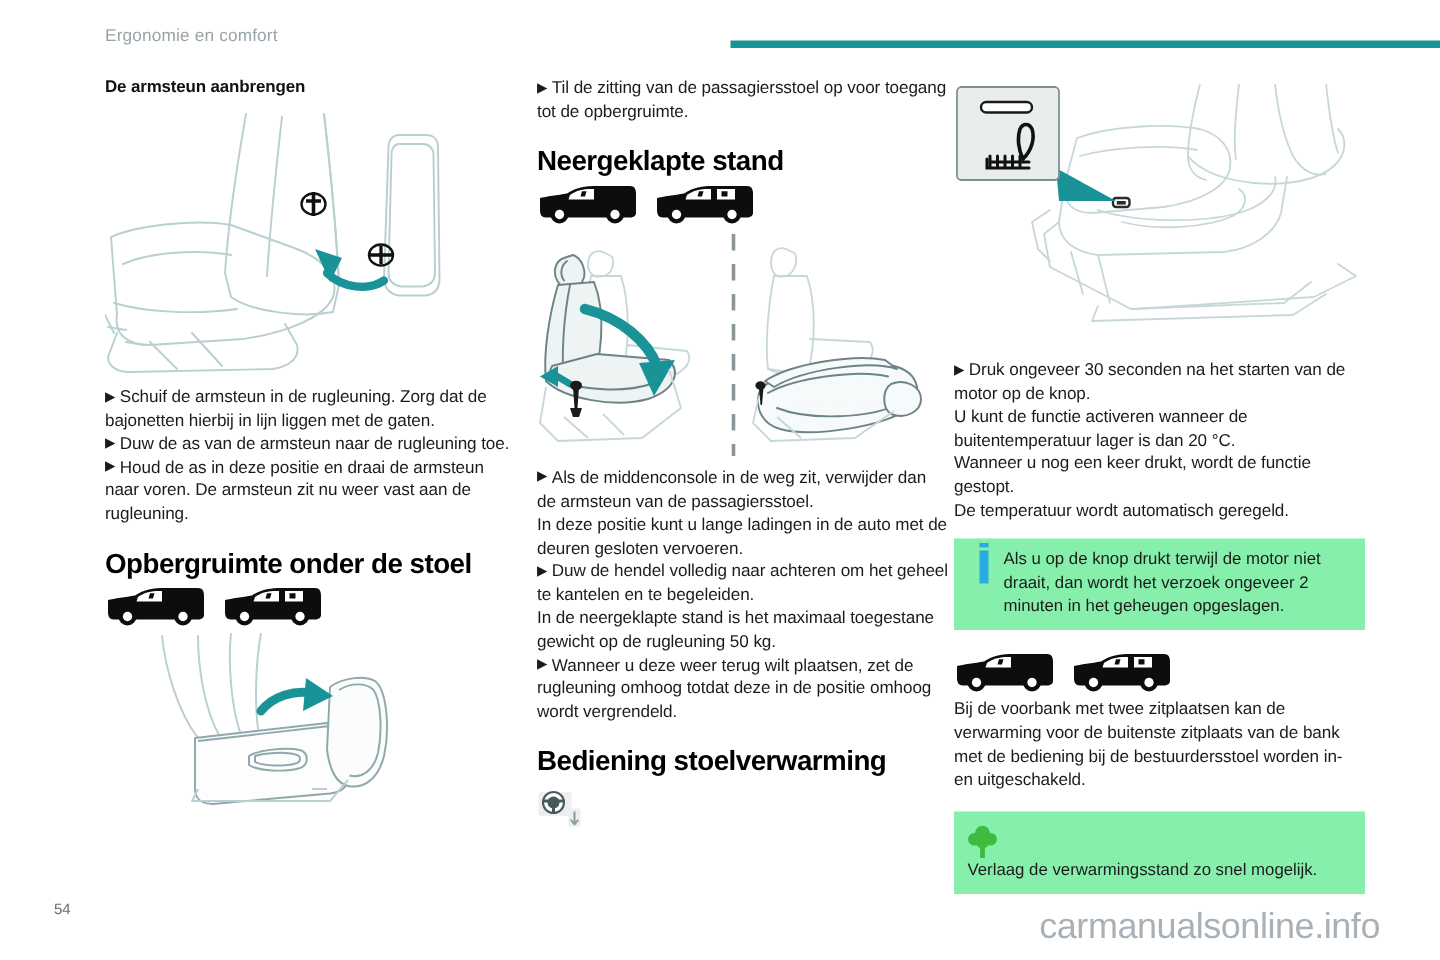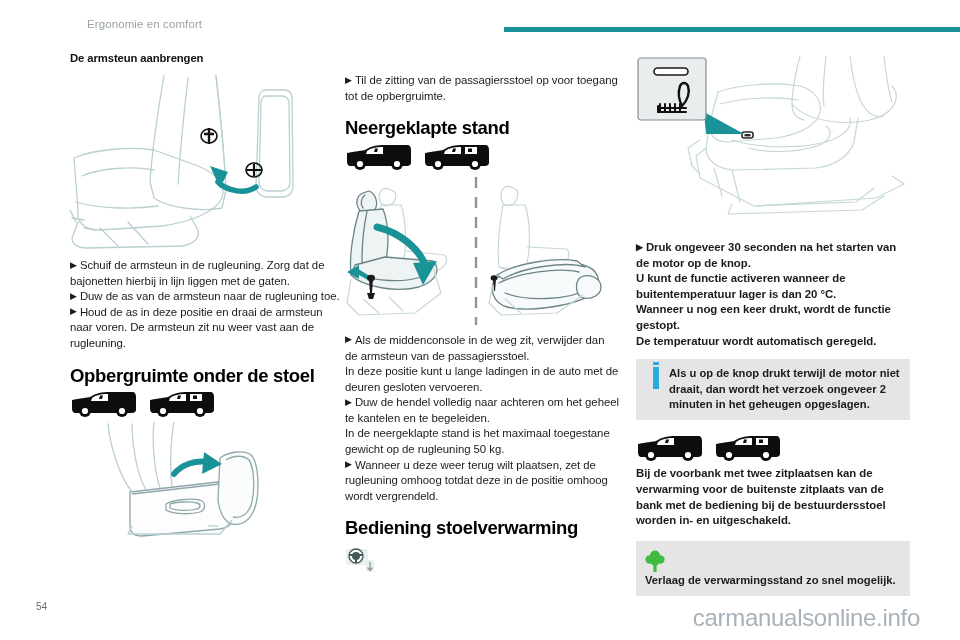--- a/index.html
+++ b/index.html
@@ -9,21 +9,21 @@
     height: 640px;
     background: #ffffff;
     font-family: "Liberation Sans", sans-serif;
     position: relative;
     overflow: hidden;
   }
 
   
   .page-header {
     position: absolute;
-    top: 18px; left: 17px; right: 0;
+    top: 18px; left: 0; right: 0;
     height: 26px;
   }
   .chapter-title {
     position: absolute;
     left: 70px; top: 0;
     font-size: 11.5px;
     color: #9aa3a8;
     letter-spacing: .1px;
     white-space: nowrap;
   }
@@ -39,22 +39,22 @@
     position: absolute;
     top: 52px; left: 0;
     width: 860px; height: 530px;
   }
   .col {
     position: absolute;
     top: 0;
     width: 274px;
   }
   .col-1 { left: 70px; }
-  .col-2 { left: 345px; margin-top: 21px; }
-  .col-3 { left: 636px; font-weight: bold; }
+  .col-2 { left: 358px; }
+  .col-3 { left: 636px; }
 
   
   .h-bold {
     font-size: 11.3px;
     font-weight: bold;
     color: #111;
     margin: 0 0 6px 0;
     letter-spacing: -.1px;
   }
   .h-big {
@@ -75,21 +75,21 @@
   p.body + p.body { margin-top: 0; }
   .arrow-glyph {
     font-size: 9px;
     line-height: 1;
     vertical-align: 1.5px;
     margin-right: 3px;
   }
 
   
   .note-box {
-    background: #e5e5e5;
+    background: #86efac;
     padding: 7px 9px 8px 9px;
     margin-top: 10px;
     font-size: 11.2px;
     line-height: 15.4px;
     color: #1b1b1b;
     position: relative;
   }
   .note-box .note-icon {
     float: left;
     width: 22px;

